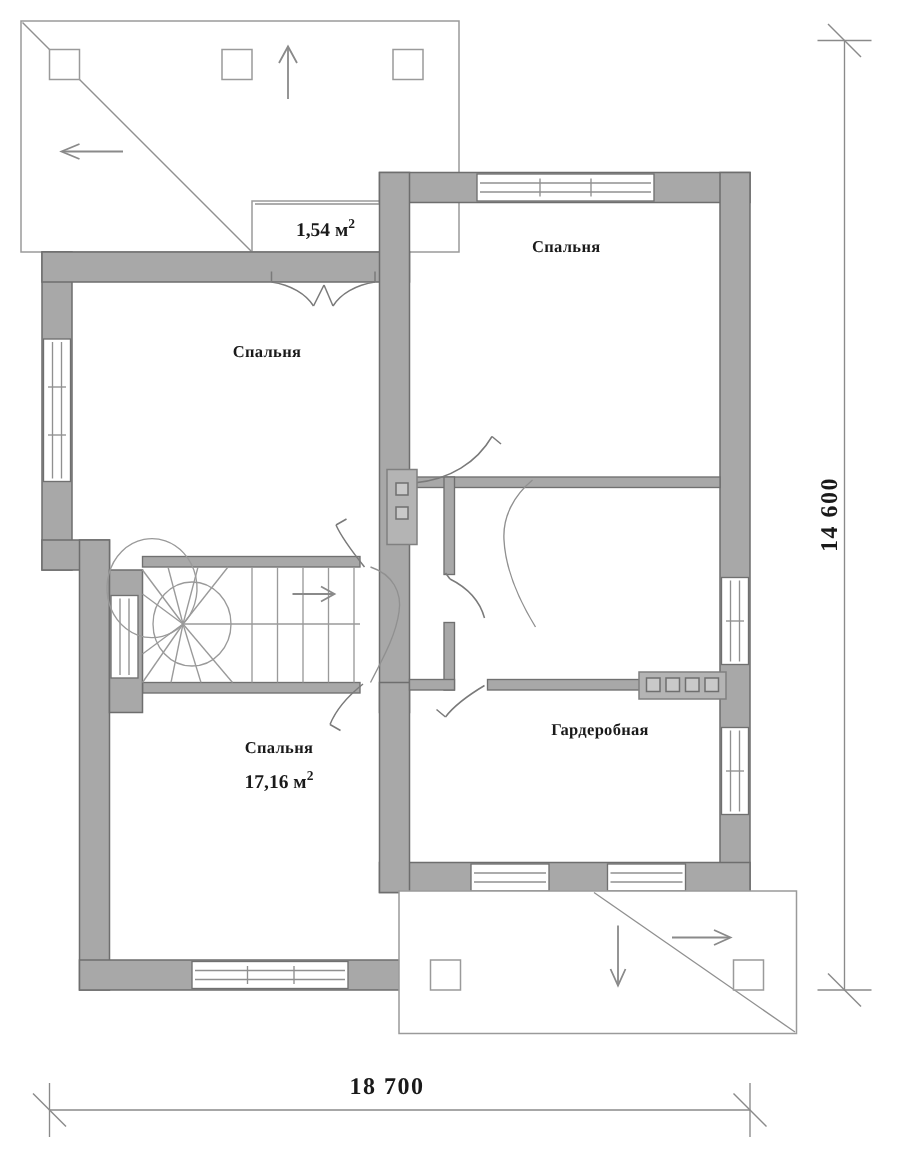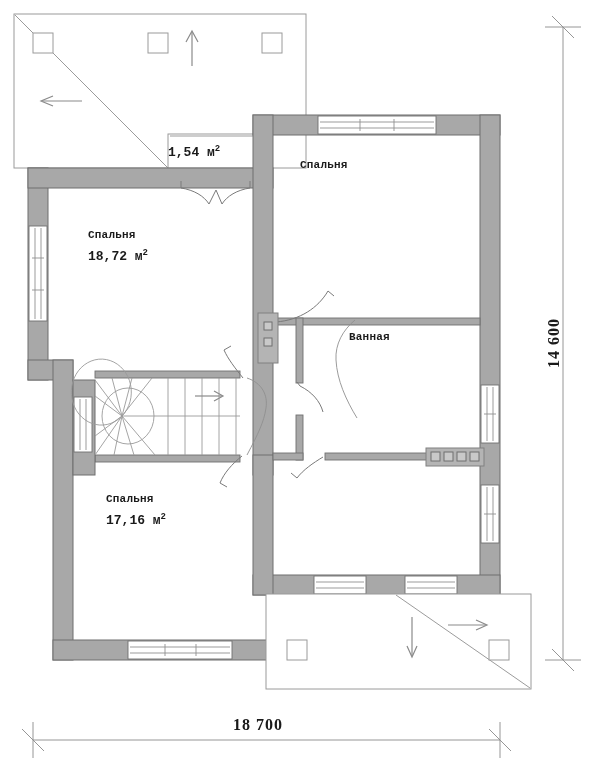--- a/index.html
+++ b/index.html
@@ -7,22 +7,23 @@
     font-family:"Liberation Serif", serif;
     width:600px;height:782px;
     overflow:hidden;
     position:relative;
   }
   #plan{
     position:absolute;left:0;top:0;width:600px;height:782px;
   }
   .room-label{
     position:absolute;
+    text-align:center;
     color:#1a1a1a;
-    font-family:Liberation Mono, monospace;
+    font-family:Liberation Serif, serif;
     font-weight:bold;
     white-space:nowrap;
     pointer-events:none;
     line-height:1.35;
   }
   .room-label .rl-name{display:block;font-size:11px;letter-spacing:.2px;}
   .room-label .rl-area{display:block;font-size:13px;margin-top:4px;}
   .room-label .rl-area sup{font-size:9px;vertical-align:super;}
   .area-only .rl-area{margin-top:0;}
   .dim-label{
@@ -304,37 +305,36 @@
   </g>
 
 </svg>
 
 <div class="room-label area-only" style="left:168px;top:143px;width:98px;">
   <span class="rl-area">1,54 м<sup>2</sup></span>
 </div>
 
 <div class="room-label" style="left:88px;top:228px;width:180px;">
   <span class="rl-name">Спальня</span>
-  <span class="rl-area">18,72 м<sup>2</sup></span>
 </div>
 
 <div class="room-label" style="left:300px;top:158px;width:155px;">
   <span class="rl-name">Спальня</span>
 </div>
 
 <div class="room-label" style="left:349px;top:330px;width:130px;">
-  <span class="rl-name">Ванная</span>
 </div>
 
 <div class="room-label" style="left:239px;top:382px;width:110px;">
 </div>
 
 <div class="room-label" style="left:106px;top:492px;width:160px;">
   <span class="rl-name">Спальня</span>
   <span class="rl-area">17,16 м<sup>2</sup></span>
 </div>
 
 <div class="room-label" style="left:310px;top:480px;width:180px;">
+  <span class="rl-name">Гардеробная</span>
 </div>
 
 <div class="dim-label" id="dim-right-label" style="left: 545px; top: 368px;">14 600</div>
 
 <div class="dim-label" style="left:233px;top:716px;">18 700</div>
 
 </body></html>

